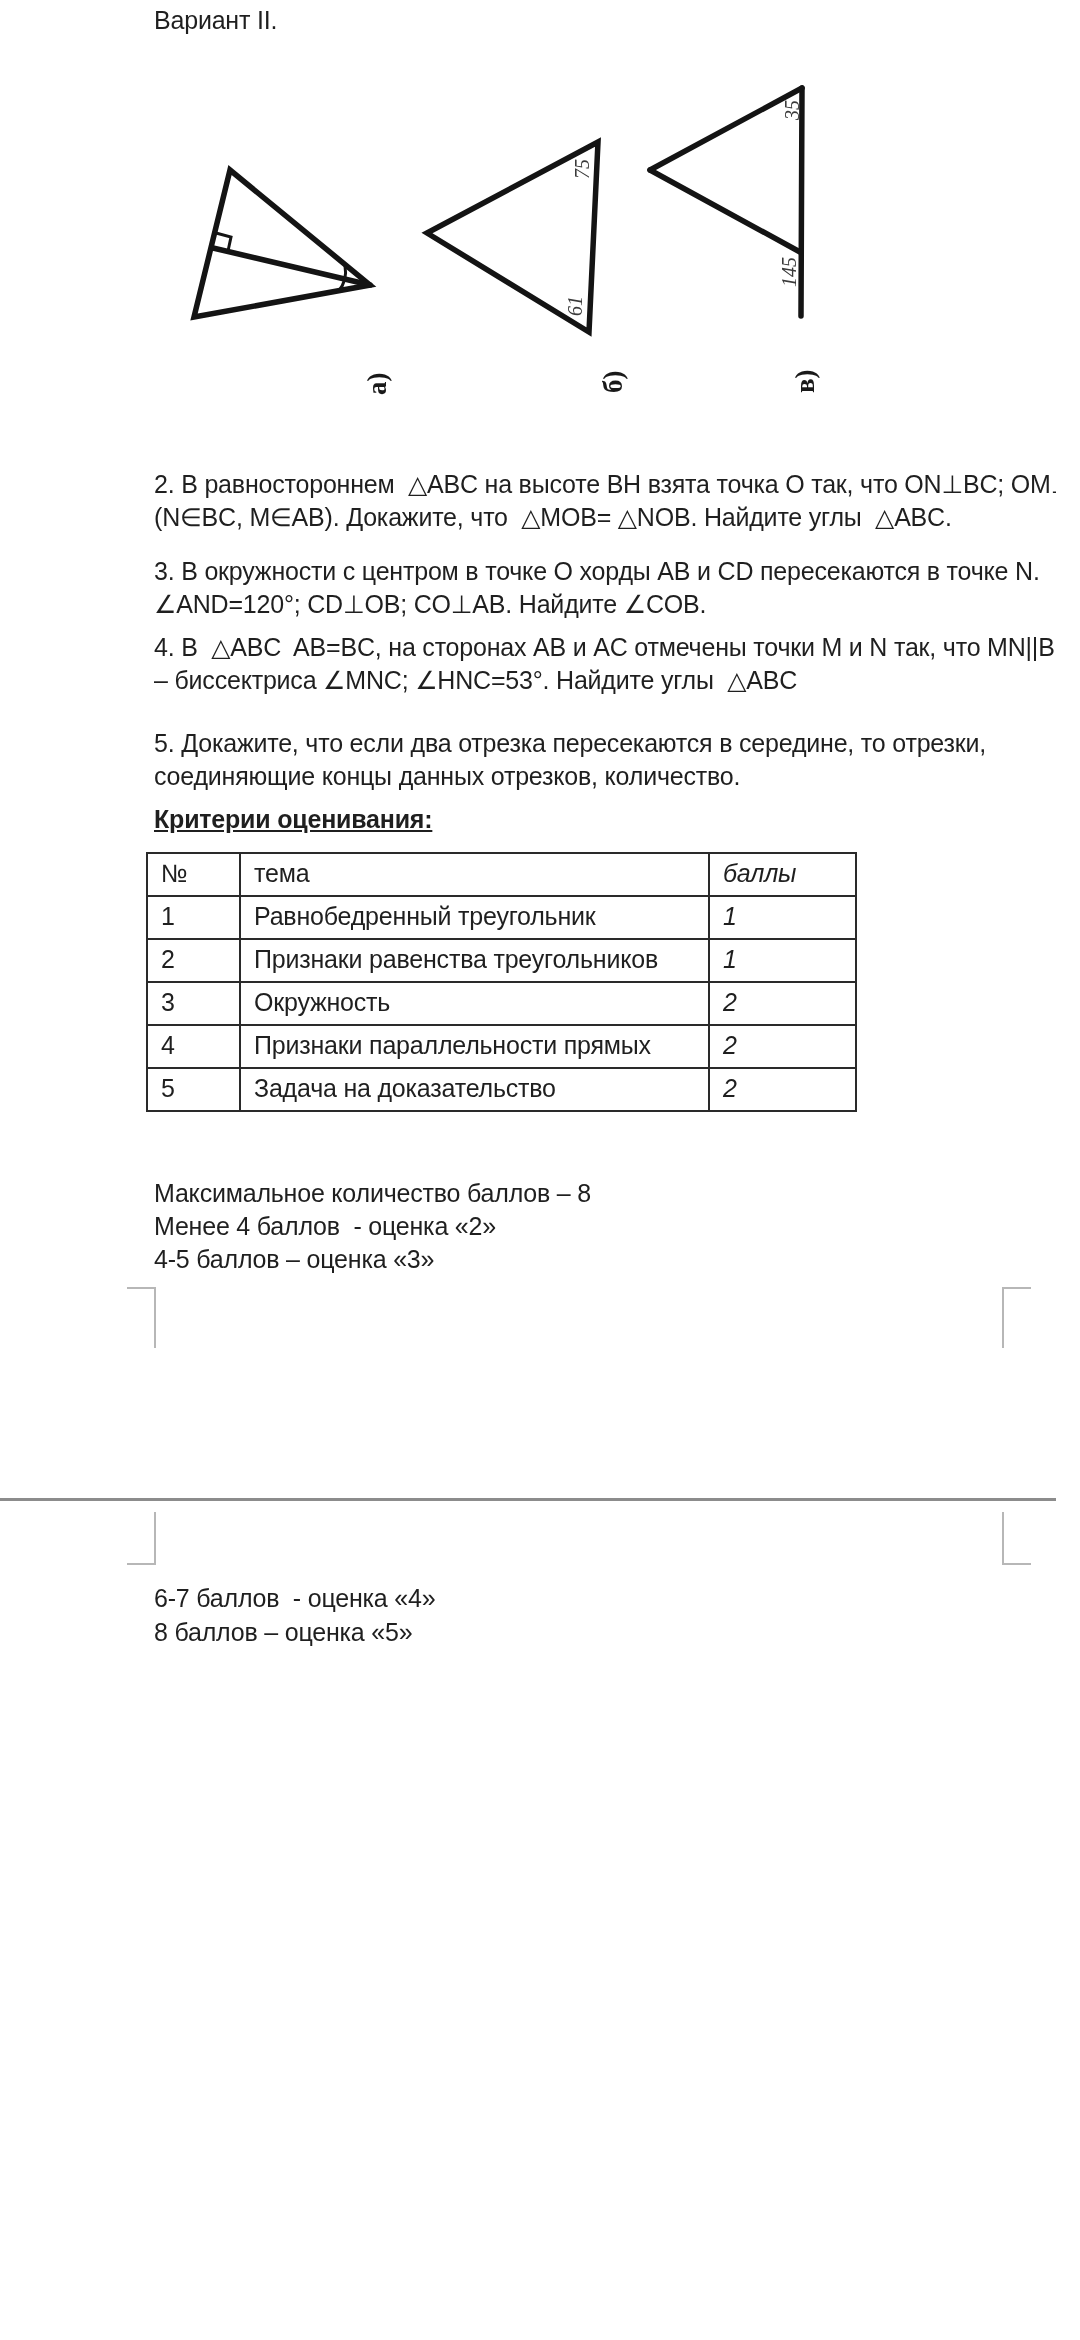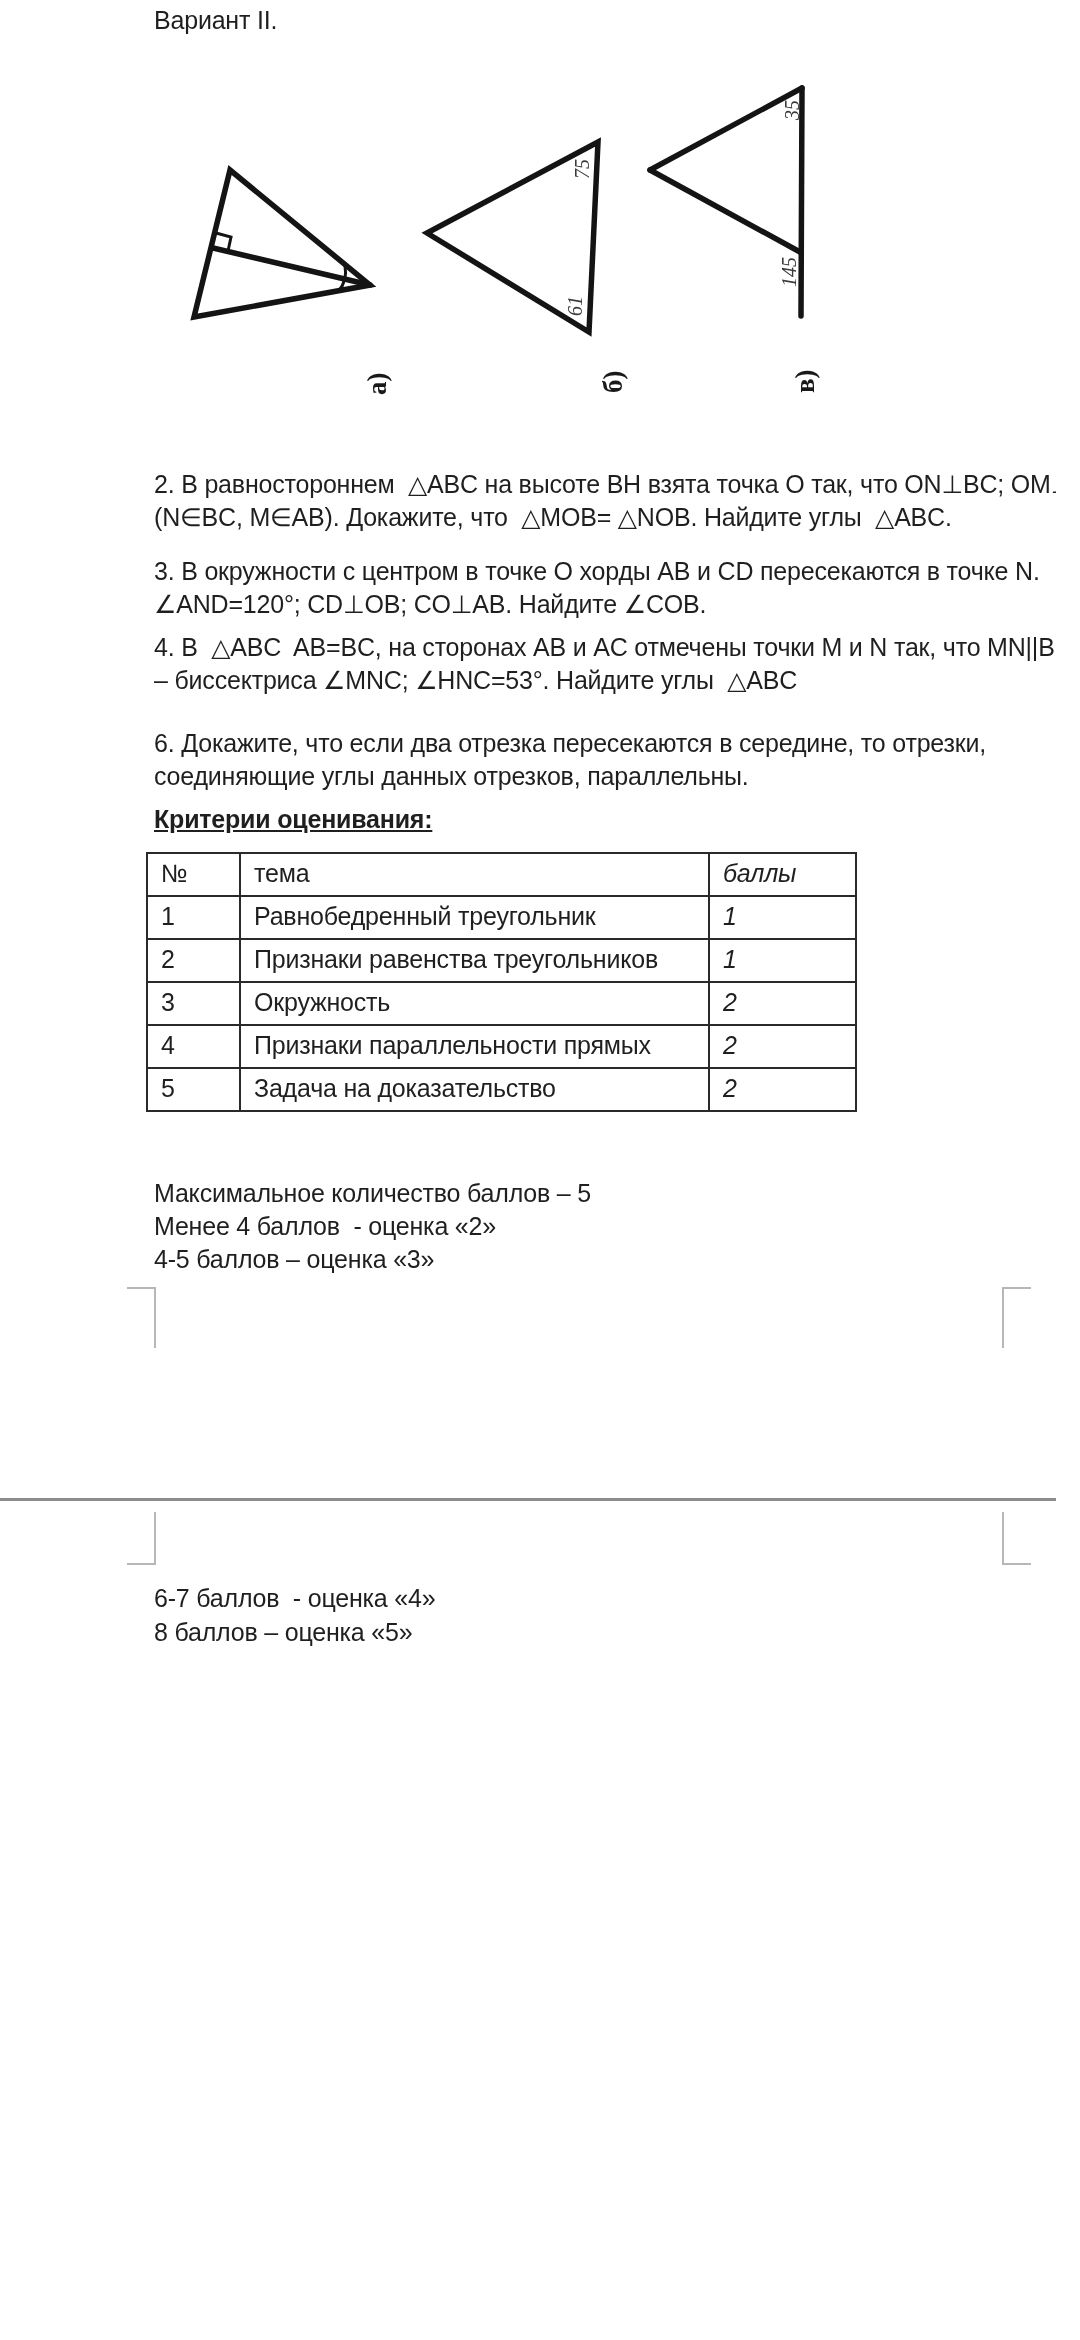--- a/index.html
+++ b/index.html
@@ -71,22 +71,22 @@
 
   <div class="tline" style="top:469px">2. В равностороннем  △ABC на высоте BH взята точка O так, что ON⊥BC; OM⊥AB</div>
   <div class="tline" style="top:502px">(N∈BC, M∈AB). Докажите, что  △MOB= △NOB. Найдите углы  △ABC.</div>
 
   <div class="tline" style="top:556px">3. В окружности с центром в точке O хорды AB и CD пересекаются в точке N.</div>
   <div class="tline" style="top:589px">∠AND=120°; CD⊥OB; CO⊥AB. Найдите ∠COB.</div>
 
   <div class="tline" style="top:632px">4. В  △ABC  AB=BC, на сторонах AB и AC отмечены точки M и N так, что MN||BC, NH</div>
   <div class="tline" style="top:665px">– биссектриса ∠MNC; ∠HNC=53°. Найдите углы  △ABC</div>
 
-  <div class="tline" style="top:728px">6. Докажите, что если два отрезка пересекаются в середине, то отрезки,</div>
-  <div class="tline" style="top:761px">соединяющие углы данных отрезков, параллельны.</div>
+  <div class="tline" style="top:728px">5. Докажите, что если два отрезка пересекаются в середине, то отрезки,</div>
+  <div class="tline" style="top:761px">соединяющие концы данных отрезков, количество.</div>
 
   <div class="tline bold" style="top:804px">Критерии оценивания:</div>
 
   <table class="crit-table">
     <tbody>
         <tr>
       <td class="c0">№</td>
       <td class="c1">тема</td>
       <td class="c2">баллы</td>
     </tr>
@@ -111,21 +111,21 @@
       <td class="c2">2</td>
     </tr>
     <tr>
       <td class="c0">5</td>
       <td class="c1">Задача на доказательство</td>
       <td class="c2">2</td>
     </tr>
   </tbody>
     </table>
 
-  <div class="tline" style="top:1178px">Максимальное количество баллов – 5</div>
+  <div class="tline" style="top:1178px">Максимальное количество баллов – 8</div>
   <div class="tline" style="top:1211px">Менее 4 баллов  - оценка «2»</div>
   <div class="tline" style="top:1244px">4-5 баллов – оценка «3»</div>
 
   <svg class="corner" style="left:120px;top:1280px" width="60" height="75" viewBox="0 0 60 75">
     <path d="M7,8 H35 V68" fill="none"></path>
   </svg>
   <svg class="corner" style="left:996px;top:1280px" width="60" height="75" viewBox="0 0 60 75">
     <path d="M35,8 H7 V68" fill="none"></path>
   </svg>
 

